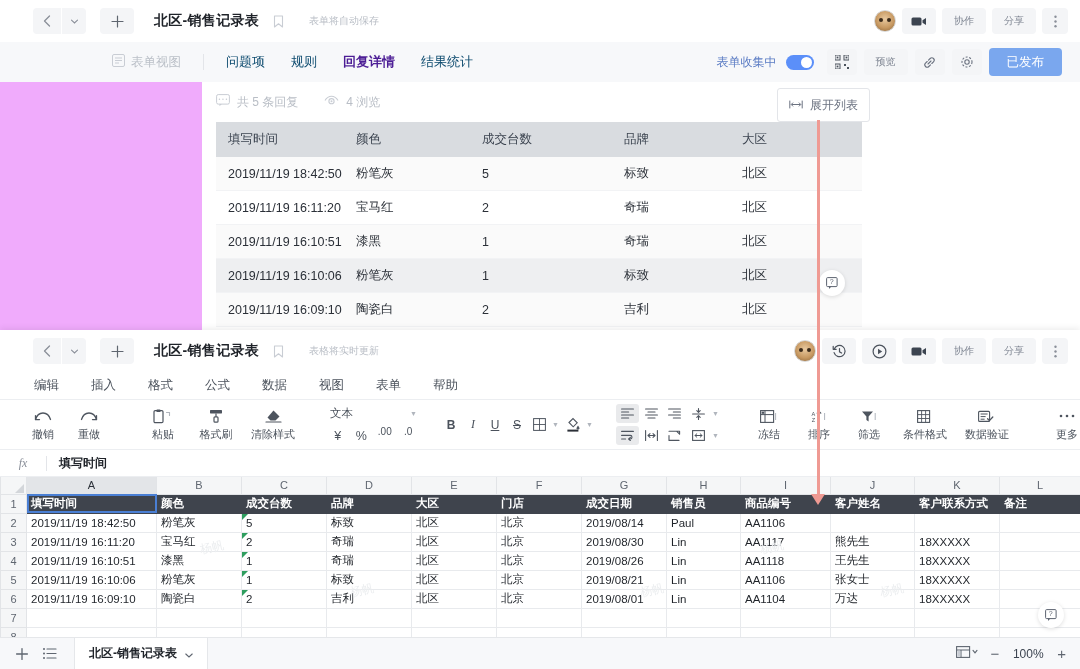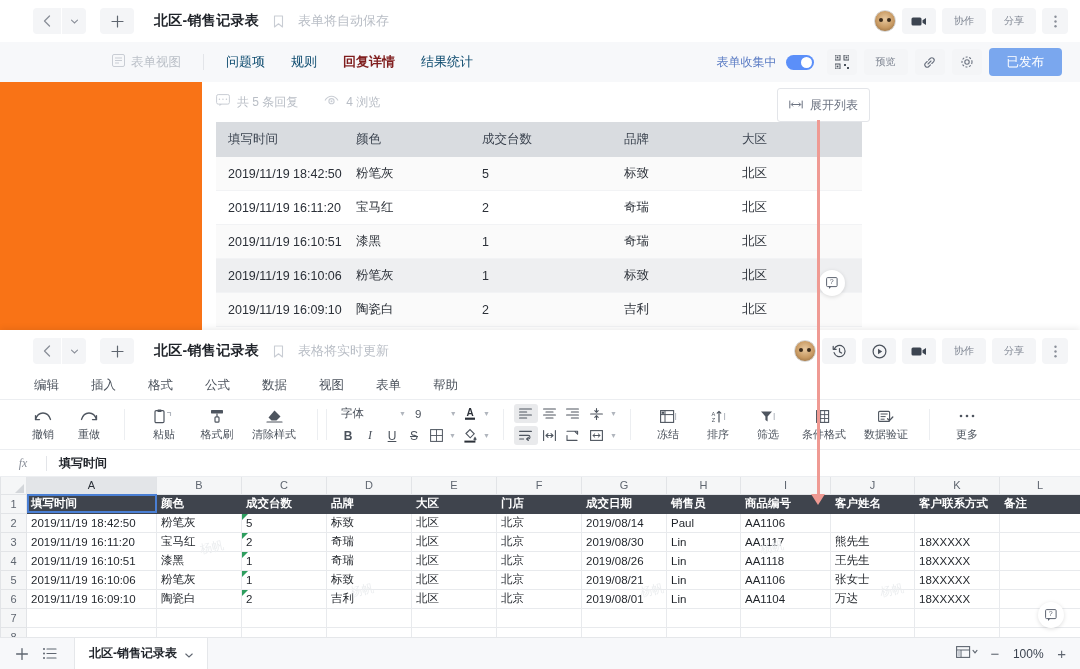--- a/index.html
+++ b/index.html
@@ -29,53 +29,53 @@
   .w1-top {
     position: absolute; left: 0; top: 0; width: 1080px; height: 42px;
     background: #fff; display: flex; align-items: center;
   }
   .back-grp { margin-left: 33px; display: flex; }
   .back-grp .b1 { width: 28px; height: 26px; border-radius: 4px 0 0 4px; }
   .back-grp .b2 { width: 24px; height: 26px; border-radius: 0 4px 4px 0; margin-left: 1px; }
   .plus-btn { width: 34px; height: 26px; margin-left: 14px; }
   .w1-title { margin-left: 20px; font-size: 14px; font-weight: bold; color: #1f2329; letter-spacing: .3px; }
   .bookmark { margin-left: 14px; color: #c3c7ce; display: flex; align-items: center; }
-  .w1-sub { margin-left: 14px; font-size: 13px; color: #b9bec6; }
+  .w1-sub { margin-left: 25px; font-size: 10px; color: #b9bec6; }
   .w1-right { position: absolute; right: 12px; top: 0; height: 42px; display: flex; align-items: center; gap: 6px; }
   .avatar {
     width: 22px; height: 22px; border-radius: 50%;
     background: radial-gradient(circle at 50% 40%, #e8c9a0 0%, #c89a63 55%, #8a6235 100%);
     border: 1px solid #d8d8d8; position: relative; overflow: hidden;
   }
   .avatar::before{content:"";position:absolute;left:4px;top:7px;width:4px;height:4px;border-radius:50%;background:#3a2a1a;}
   .avatar::after{content:"";position:absolute;right:4px;top:7px;width:4px;height:4px;border-radius:50%;background:#3a2a1a;}
   .icon-btn { width: 34px; height: 26px; }
   .w-btn { height: 26px; padding: 0 12px; }
   .dots-btn { width: 26px; height: 26px; font-size: 14px; letter-spacing: 0; }
 
   .w1-tabbar {
     position: absolute; left: 0; top: 42px; width: 1080px; height: 40px;
     background: #f7f8fa; display: flex; align-items: center;
   }
   .viewlabel { margin-left: 112px; font-size: 12.5px; color: #babfc7; display: flex; align-items: center; gap: 6px; }
   .tabdiv { margin-left: 22px; width: 1px; height: 16px; background: #e3e5e9; }
   .tabs { margin-left: 22px; display: flex; align-items: center; gap: 26px; }
   .tab { font-size: 13px; color: #0c4a6e; cursor: pointer; }
-  .tab.active { color: #7f1d1d; font-weight: bold; }
+  .tab.active { color: #4c1d95; font-weight: bold; }
   .w1-tb-right { position: absolute; right: 18px; top: 0; height: 40px; display: flex; align-items: center; gap: 7px; }
   .collect-lbl { font-size: 12px; color: #5b7cc4; margin-right: 2px; }
   .toggle { width: 28px; height: 15px; background: #5b8ff9; border-radius: 8px; position: relative; }
   .toggle::after { content:""; position: absolute; right: 2px; top: 2px; width: 11px; height: 11px; border-radius: 50%; background: #fff; }
   .sq-btn { width: 30px; height: 26px; background: #f4f5f7; border-radius: 4px; display:flex;align-items:center;justify-content:center; }
   .pub-btn {
     height: 28px; padding: 0 18px; background: #7aa7ee; color: #fff;
     border-radius: 4px; font-size: 12.5px; display: flex; align-items: center; justify-content: center;
   }
 
-  .w1-body { position: absolute; left: 0; top: 82px; width: 861px; height: 248px; background: #f97316; }
+  .w1-body { position: absolute; left: 0; top: 82px; width: 861px; height: 248px; background: #f0abfc; }
   .card {
     position: absolute; left: 202px; top: 0; width: 680px; height: 248px;
     background: #fff;
   }
   .card-head { position: relative; height: 40px; display: flex; align-items: center; }
   .stat { display: flex; align-items: center; gap: 7px; font-size: 12px; color: #b9bec6; }
   .stat:first-child { margin-left: 14px; }
   .stat + .stat { margin-left: 26px; }
   .card-head-right { position: absolute; right: 12px; top: 6px; display: flex; align-items: center; gap: 0px; }
   .obtn {
@@ -521,36 +521,35 @@
             <svg width="17" height="14" viewBox="0 0 17 14">
                 <path d="M8.5 1.5l6 6-4 4h-5l-3-3z" fill="#4e555f"></path>
                 <path d="M1 13h15" stroke="#4e555f" stroke-width="1.2" stroke-linecap="round"></path>
               </svg>
           </span>
           <span class="cap">清除样式</span>
         </div>
       </div>
       <div class="rdiv"></div>
 
+      <div class="fontgrp" style="width:106px">
+        <div class="frow">
+          <span class="fbox" style="width:86px;padding-left:4px">文本</span>
+          <span class="caret">▼</span>
+        </div>
+        <div class="frow">
+          <span class="fb-icon" style="width:26px">¥</span>
+          <span class="fb-icon" style="width:26px">%</span>
+          <span class="fb-icon" style="width:26px;font-size:10px;align-items:flex-start">.00</span>
+          <span class="fb-icon" style="width:26px;font-size:10px;align-items:flex-start">.0</span>
+        </div>
+      </div>
       <div class="rdiv"></div>
 
       <div class="fontgrp" style="width:168px">
-        <div class="frow">
-          <span class="fbox" style="width:62px;padding-left:4px">字体</span>
-          <span class="caret">▼</span>
-          <span class="fbox" style="width:40px;padding-left:6px">9</span>
-          <span class="caret">▼</span>
-          <span class="fb-icon">
-            <svg width="14" height="15" viewBox="0 0 14 15">
-                <text x="7" y="10" font-size="10" text-anchor="middle" fill="#2b3038" font-family="Liberation Sans" font-weight="bold">A</text>
-                <rect x="2" y="11.6" width="10" height="2.2" fill="#2b3038"></rect>
-              </svg>
-          </span>
-          <span class="caret">▼</span>
-        </div>
         <div class="frow">
           <span class="fb-icon" style="font-weight:bold;font-size:12px">B</span>
           <span class="fb-icon" style="font-style:italic;font-family:'Liberation Serif',serif;font-size:12px">I</span>
           <span class="fb-icon" style="text-decoration:underline;font-size:12px">U</span>
           <span class="fb-icon" style="text-decoration:line-through;font-size:12px">S</span>
           <span class="fb-icon">
             <svg width="13" height="13" viewBox="0 0 13 13">
                 <rect x="0.6" y="0.6" width="11.8" height="11.8" stroke="#4e555f" fill="none"></rect>
                 <path d="M6.5 0.6v11.8M0.6 6.5h11.8" stroke="#4e555f" stroke-width="0.9"></path>
               </svg>

